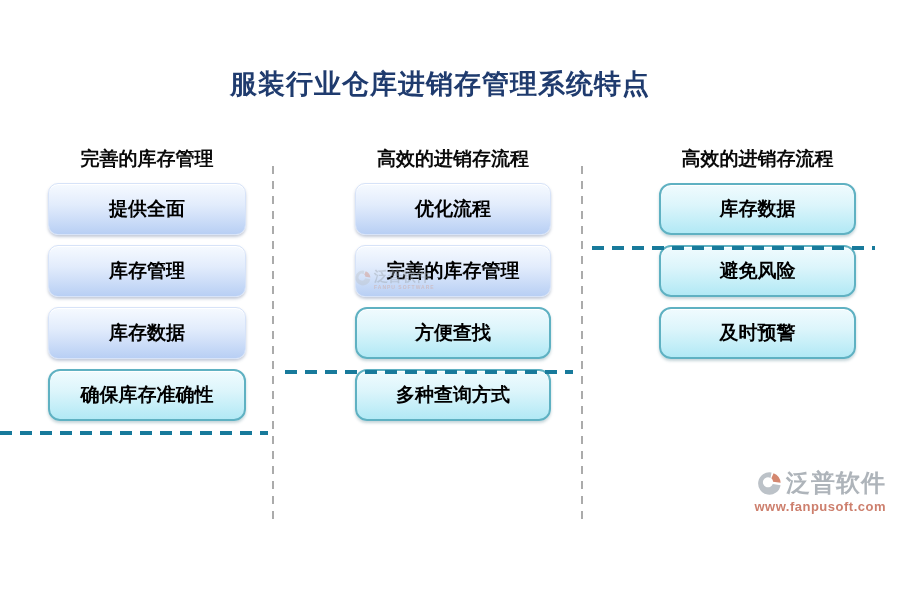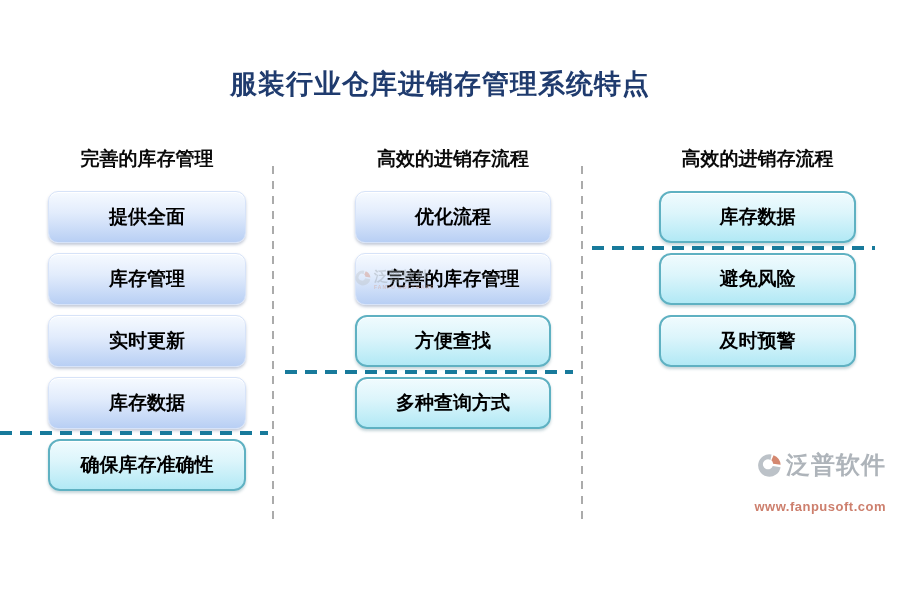--- a/index.html
+++ b/index.html
@@ -8,21 +8,21 @@
     font-family:"Liberation Sans","DejaVu Sans",sans-serif;
   }
   .page-title{
     position:absolute;top:66px;left:0;width:880px;text-align:center;
     font-size:27px;font-weight:bold;color:#1F3B6E;letter-spacing:1px;
   }
   .col-header{
     position:absolute;top:146px;text-align:center;
     font-size:19px;font-weight:bold;color:#0a0a0a;
   }
-  .col{position:absolute;top:191px;font-family:Liberation Mono, monospace;}
+  .col{position:absolute;top:183px;font-family:Liberation Mono, monospace;}
   .col-1,.hdr-1{left:48px;width:198px;}
   .col-2,.hdr-2{left:355px;width:196px;}
   .col-3,.hdr-3{left:659px;width:197px;}
   .box{
     box-sizing:border-box;height:52px;margin-bottom:10px;
     display:flex;align-items:center;justify-content:center;
     font-size:19px;font-weight:bold;color:#000;
   }
   .box.blue{
     border-radius:10px;
@@ -54,37 +54,36 @@
     display:flex;align-items:flex-start;gap:2px;pointer-events:none;
   }
   .wm-mid .wm-texts{display:flex;flex-direction:column;line-height:1;}
   .wm-mid .wm-brand{font-size:14px;font-weight:bold;color:#9aa2a9;}
   .wm-mid .wm-tag{font-size:5px;font-weight:bold;color:#d49a86;letter-spacing:1px;margin-top:2px;}
   .wm-br{
     position:absolute;right:14px;bottom:10px;text-align:right;pointer-events:none;
   }
   .wm-br .wm-row{display:flex;align-items:center;justify-content:flex-end;gap:3px;}
   .wm-br .wm-brand{font-size:24px;font-weight:bold;color:#aeb4ba;letter-spacing:1px;}
-  .wm-br .wm-url{font-size:13px;font-weight:bold;color:#CD7F6D;letter-spacing:0.5px;margin-top:18px;}
+  .wm-br .wm-url{font-size:13px;font-weight:bold;color:#CD7F6D;letter-spacing:0.5px;margin-top:0;}
 </style>
 </head>
 <body>
 
 <div id="canvas">
 
   <div class="page-title">服装行业仓库进销存管理系统特点</div>
 
   <div class="col-header hdr-2">高效的进销存流程</div>
   <div class="col-header hdr-1">完善的库存管理</div>
   <div class="col-header hdr-3">高效的进销存流程</div>
 
   <div class="col col-1">
     <div class="box blue">提供全面</div>
     <div class="box blue">库存管理</div>
-    <div class="box blue">实时更新</div>
     <div class="box blue">库存数据</div>
     <div class="box cyan">确保库存准确性</div>
   </div>
 
   <div class="col col-2">
     <div class="box blue">优化流程</div>
     <div class="box blue">完善的库存管理</div>
     <div class="box cyan">方便查找</div>
     <div class="box cyan">多种查询方式</div>
   </div>

